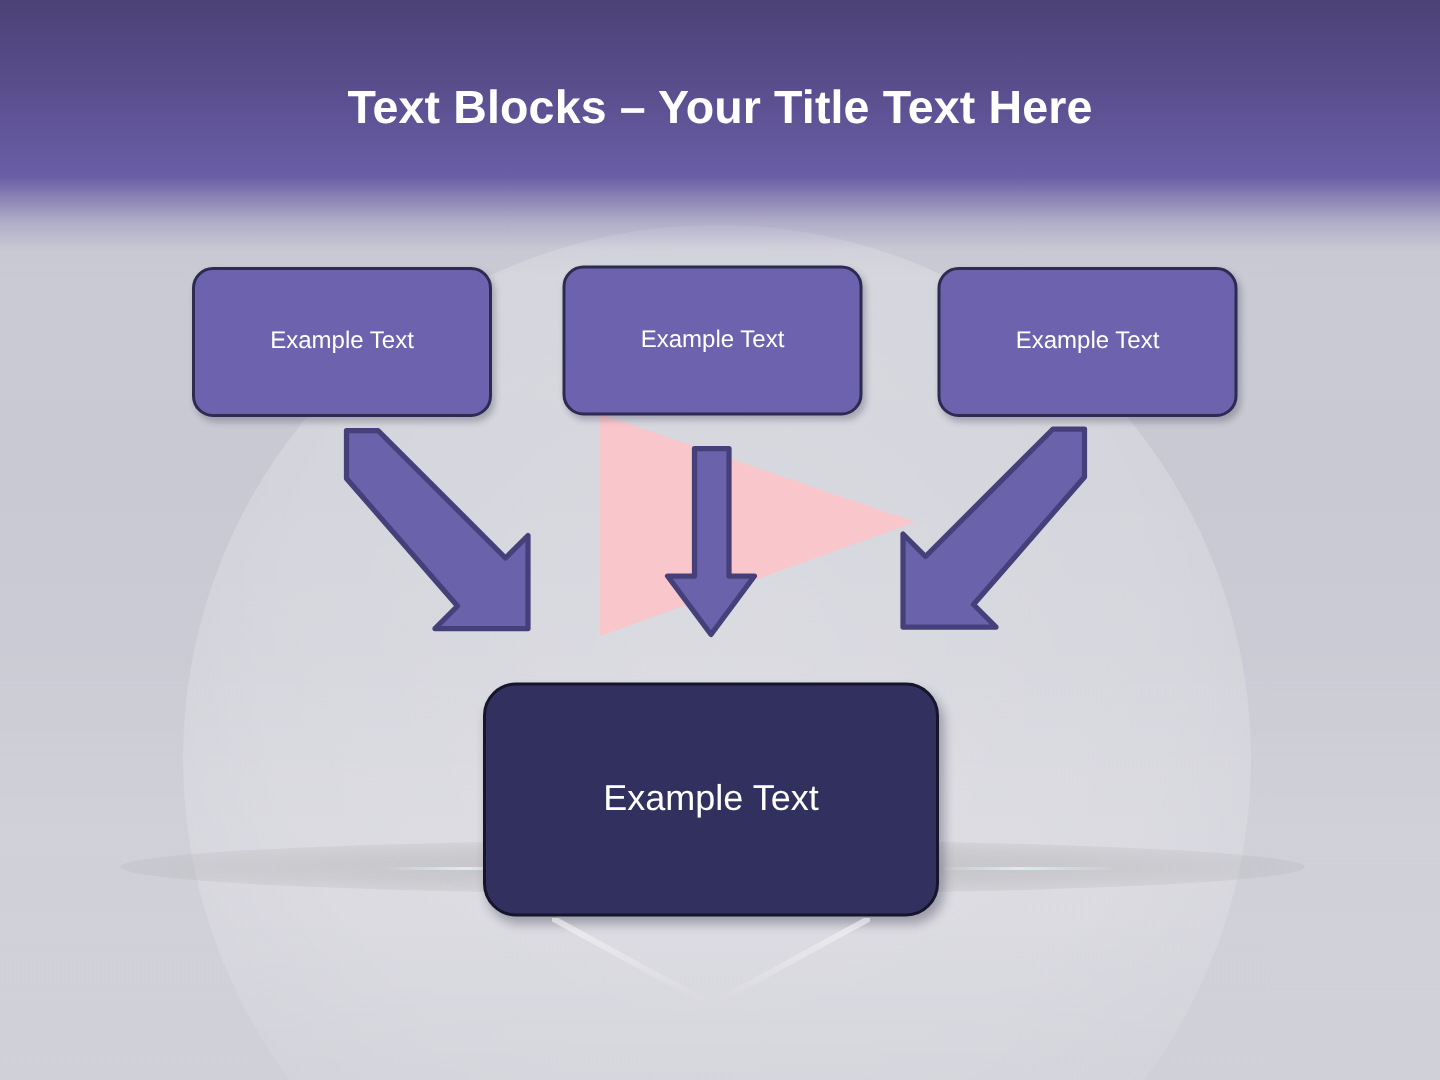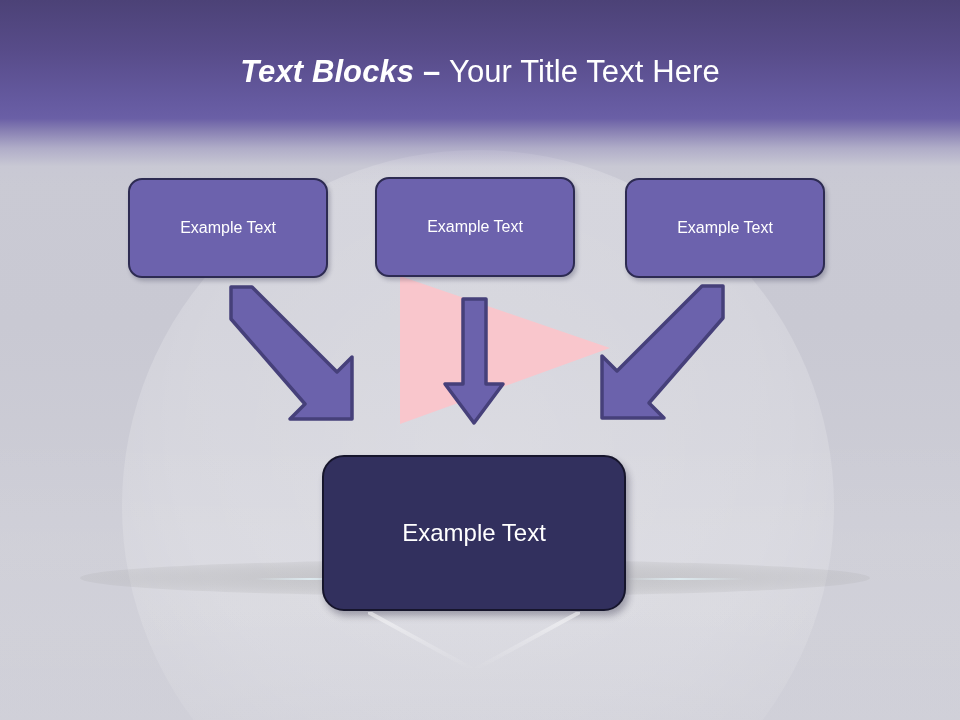--- a/index.html
+++ b/index.html
@@ -84,23 +84,23 @@
     left: 0;
     top: 52px;
     width: 960px;
     text-align: center;
     color: #ffffff;
     font-size: 31px;
     line-height: 40px;
     letter-spacing: 0.1px;
     white-space: nowrap;
   }
-  .title .t-strong { font-weight: bold; font-style: italic; }
+  .title .t-strong { font-weight: bold; }
   .title .t-dash   { font-weight: bold; }
-  .title .t-rest   { font-weight: normal; }
+  .title .t-rest   { font-weight: bold; }
 
   
   .accent-triangle {
     position: absolute;
     left: 400px;
     top: 276px;
     width: 210px;
     height: 148px;
   }
 

